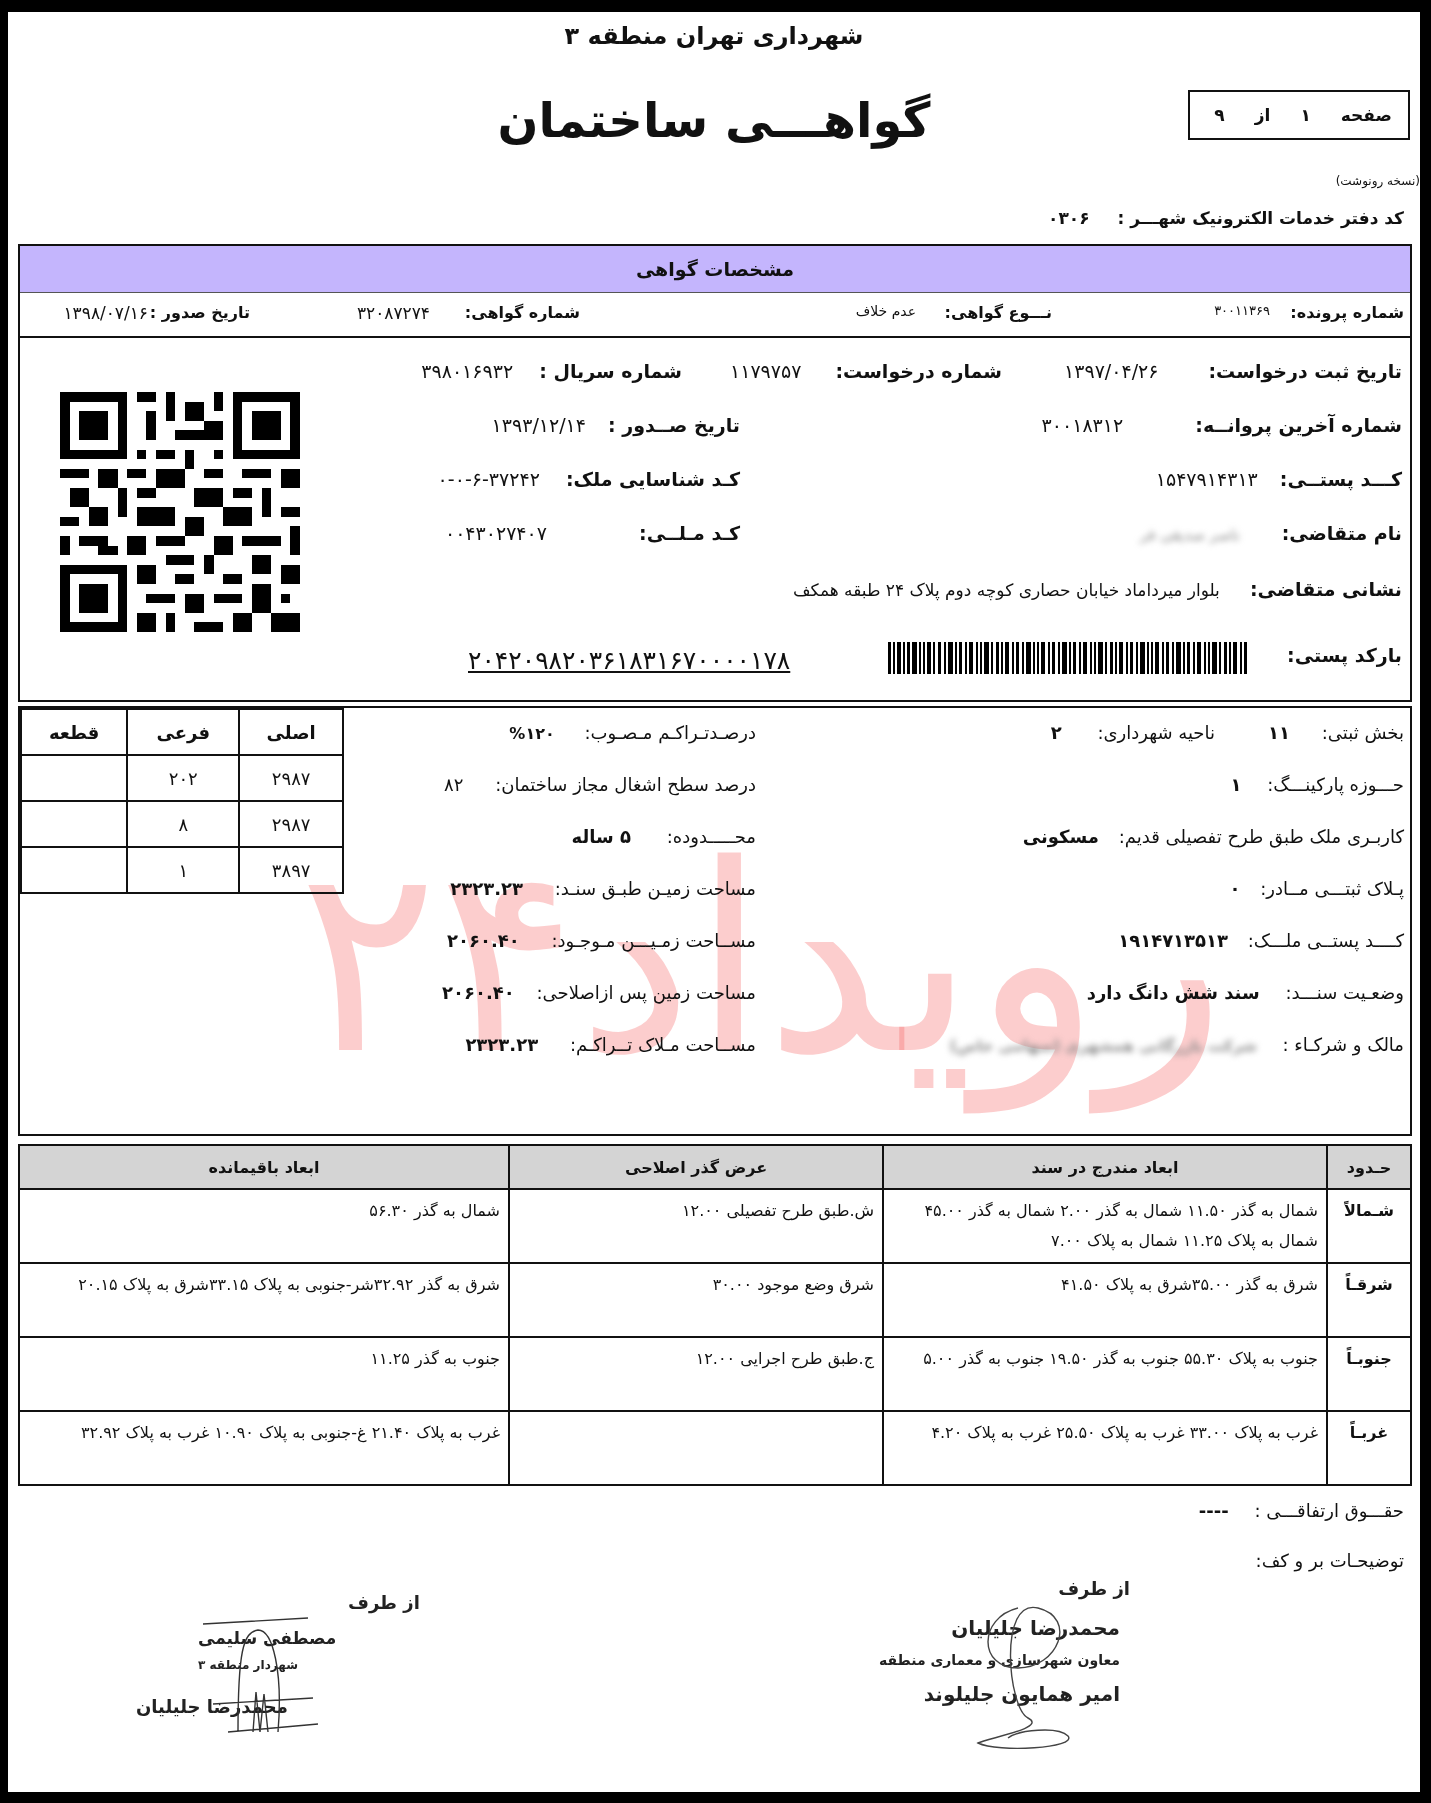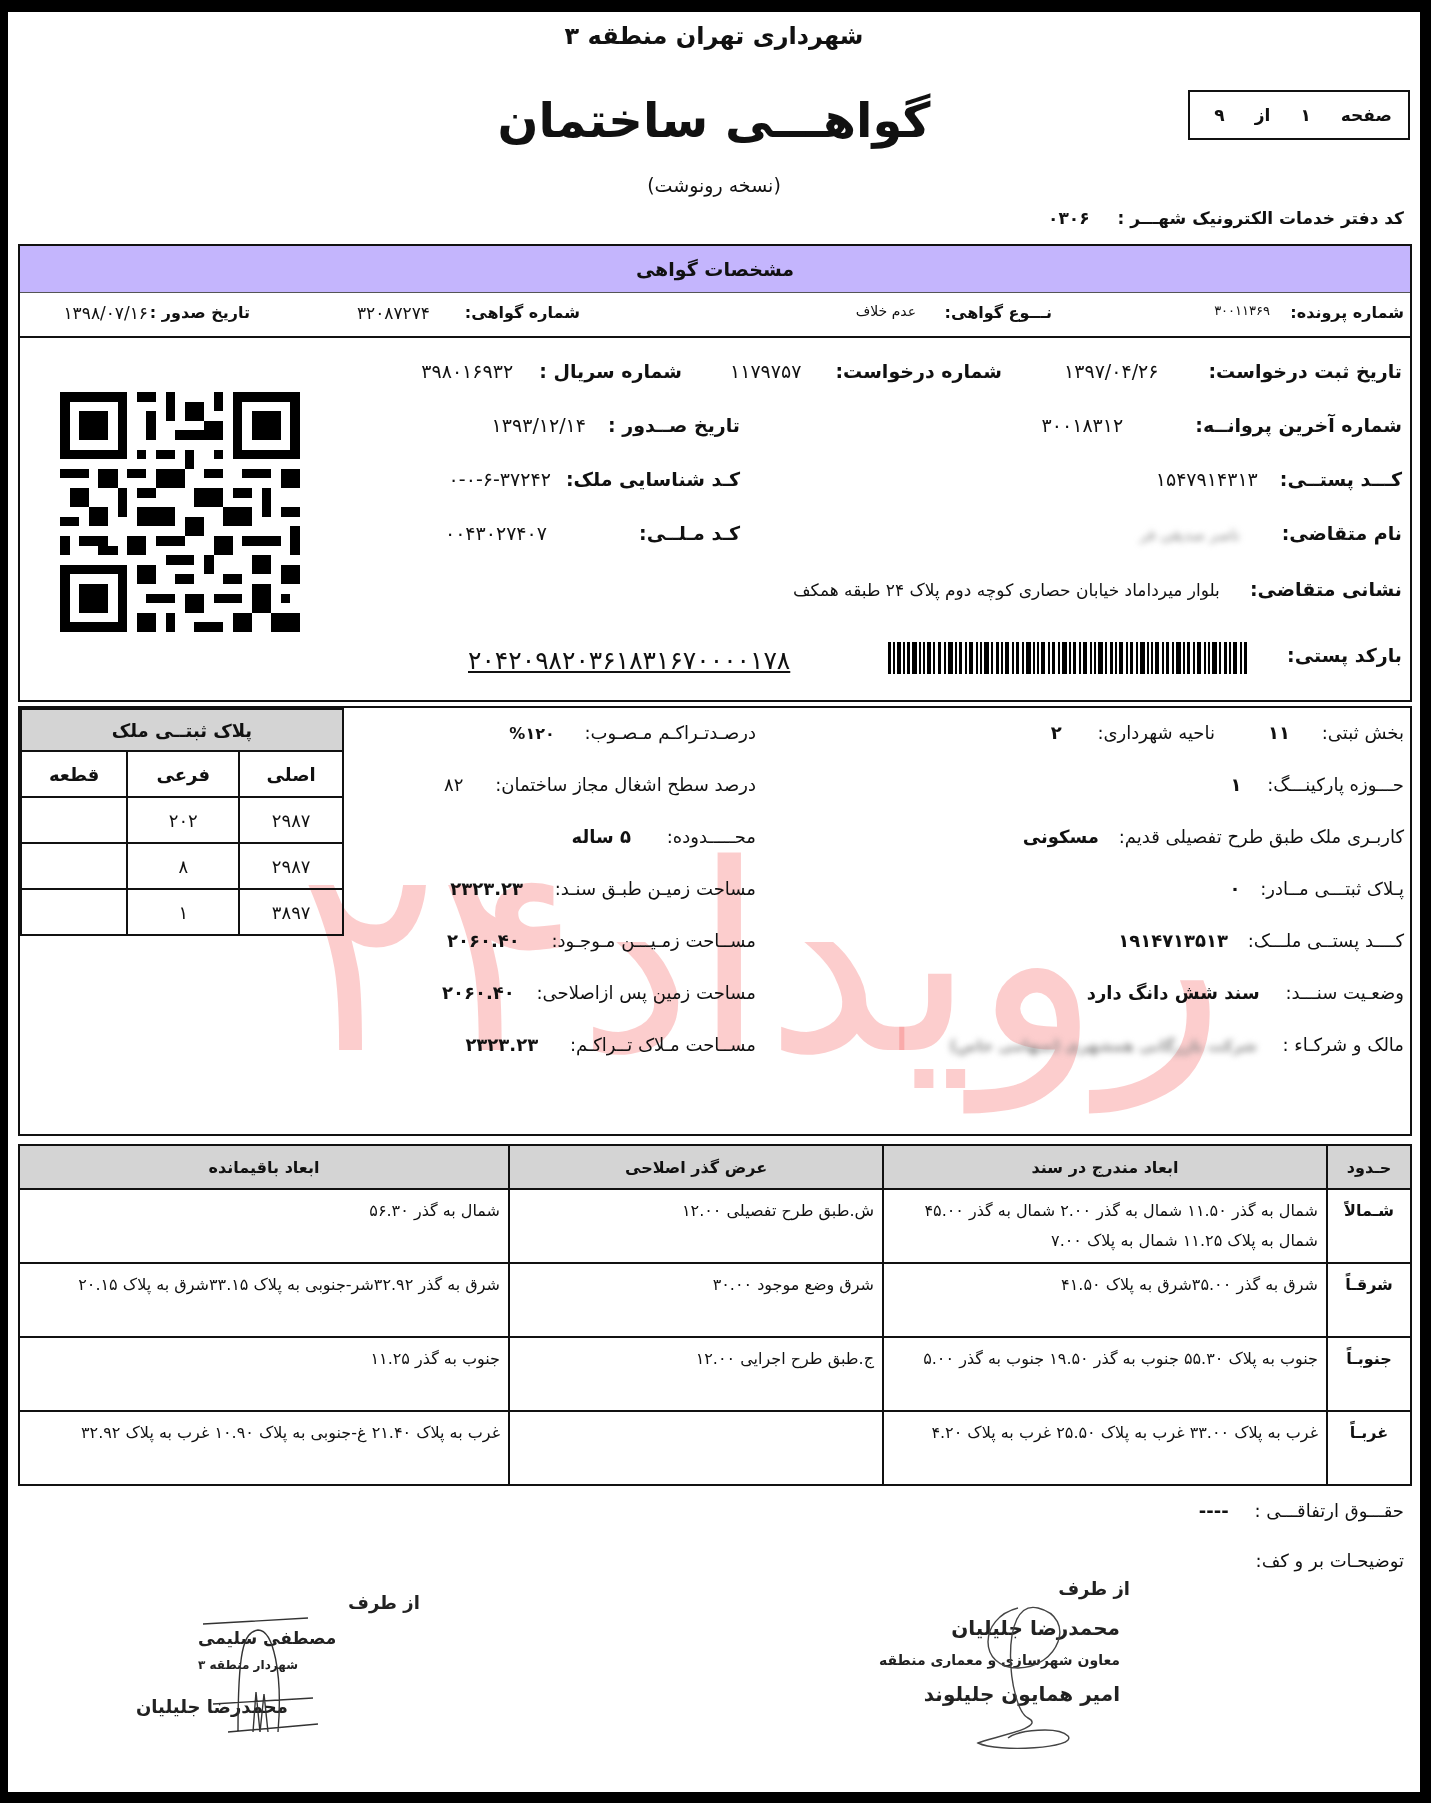--- a/index.html
+++ b/index.html
@@ -1,21 +1,21 @@
 <!DOCTYPE html>
 <html><head>
 <meta charset="utf-8">
 <style>
   html, body { margin:0; padding:0; background:#000; }
   body { width:1431px; height:1803px; position:relative; overflow:hidden; font-family:"DejaVu Sans", sans-serif; color:#111; }
   .page { position:absolute; left:8px; top:12px; width:1412px; height:1780px; background:#fff; direction:rtl; }
   .abs { position:absolute; white-space:nowrap; }
   .title-municipality { font-weight:bold; font-size:24px; top:10px; left:0; width:100%; text-align:center; }
   .title-main { font-weight:bold; font-size:48px; top:80px; left:0; width:100%; text-align:center; }
-  .title-sub { font-size:19px; top:162px; left:0; width:100%; text-align:center; }
+  .title-sub { font-size:12px; top:162px; left:0; width:100%; text-align:right; }
   .page-box { left:1180px; top:78px; width:222px; height:50px; border:2px solid #111; box-sizing:border-box; font-size:17px; font-weight:bold; display:flex; align-items:center; justify-content:flex-start; gap:30px; padding-right:16px; }
   .office-code { right:16px; top:196px; font-size:17px; font-weight:bold; display:flex; gap:28px; }
   .box { position:absolute; border:2px solid #111; box-sizing:border-box; }
   .sec1 { left:10px; top:232px; width:1394px; height:458px; }
   .sec1-head { position:absolute; left:0; right:0; top:0; height:46px; background:#c4b5fd; border-bottom:1px solid #555; font-weight:bold; font-size:19px; text-align:center; line-height:46px; }
   .cert-row { position:absolute; left:0; right:0; top:46px; height:44px; border-bottom:2px solid #111; font-size:16px; }
   .cert-row span { position:absolute; top:11px; white-space:nowrap; }
   .fieldrow { position:absolute; font-size:19px; white-space:nowrap; }
   .fieldrow .lbl { font-weight:bold; }
   .fieldrow .val { font-weight:normal; }
@@ -93,21 +93,21 @@
       <span class="lbl">تاریخ صــدور :</span>
       <span class="val" style="margin-right:16px;">۱۳۹۳/۱۲/۱۴</span>
     </div>
 
     <div class="fieldrow" style="right:8px;top:222px;">
       <span class="lbl">کـــد پستــی:</span>
       <span class="val" style="margin-right:16px;">۱۵۴۷۹۱۴۳۱۳</span>
     </div>
     <div class="fieldrow" style="right:670px;top:222px;">
       <span class="lbl">کـد شناسایی ملک:</span>
-      <span class="val" style="margin-right:9px;text-align:center;">۳۷۲۴۲-۶-۰-۰</span>
+      <span class="val" style="margin-right:20px;text-align:center;">۳۷۲۴۲-۶-۰-۰</span>
     </div>
 
     <div class="fieldrow" style="right:8px;top:276px;">
       <span class="lbl">نام متقاضی:</span>
       <span class="val blur" style="margin-right:36px;font-size:15px;">ناصر صدیقی فر</span>
     </div>
     <div class="fieldrow" style="right:670px;top:276px;">
       <span class="lbl">کـد مـلــی:</span>
       <span class="val" style="margin-right:86px;">۰۰۴۳۰۲۷۴۰۷</span>
     </div>
@@ -262,23 +262,20 @@
           <rect x="22" y="23" width="3" height="2"></rect>
       </g>
     </svg>
   </div>
 
   <div class="watermark">رویداد۲۴</div>
 
   <div class="box sec2">
     <table class="plate-table">
       <tbody>
-          <tr>
-            <th colspan="3" class="caption">پلاک ثبتــی ملک</th>
-          </tr>
       <tr>
         <th>اصلی</th>
         <th>فرعی</th>
         <th>قطعه</th>
       </tr>
       <tr>
         <td>۲۹۸۷</td>
         <td>۲۰۲</td>
         <td></td>
       </tr>

